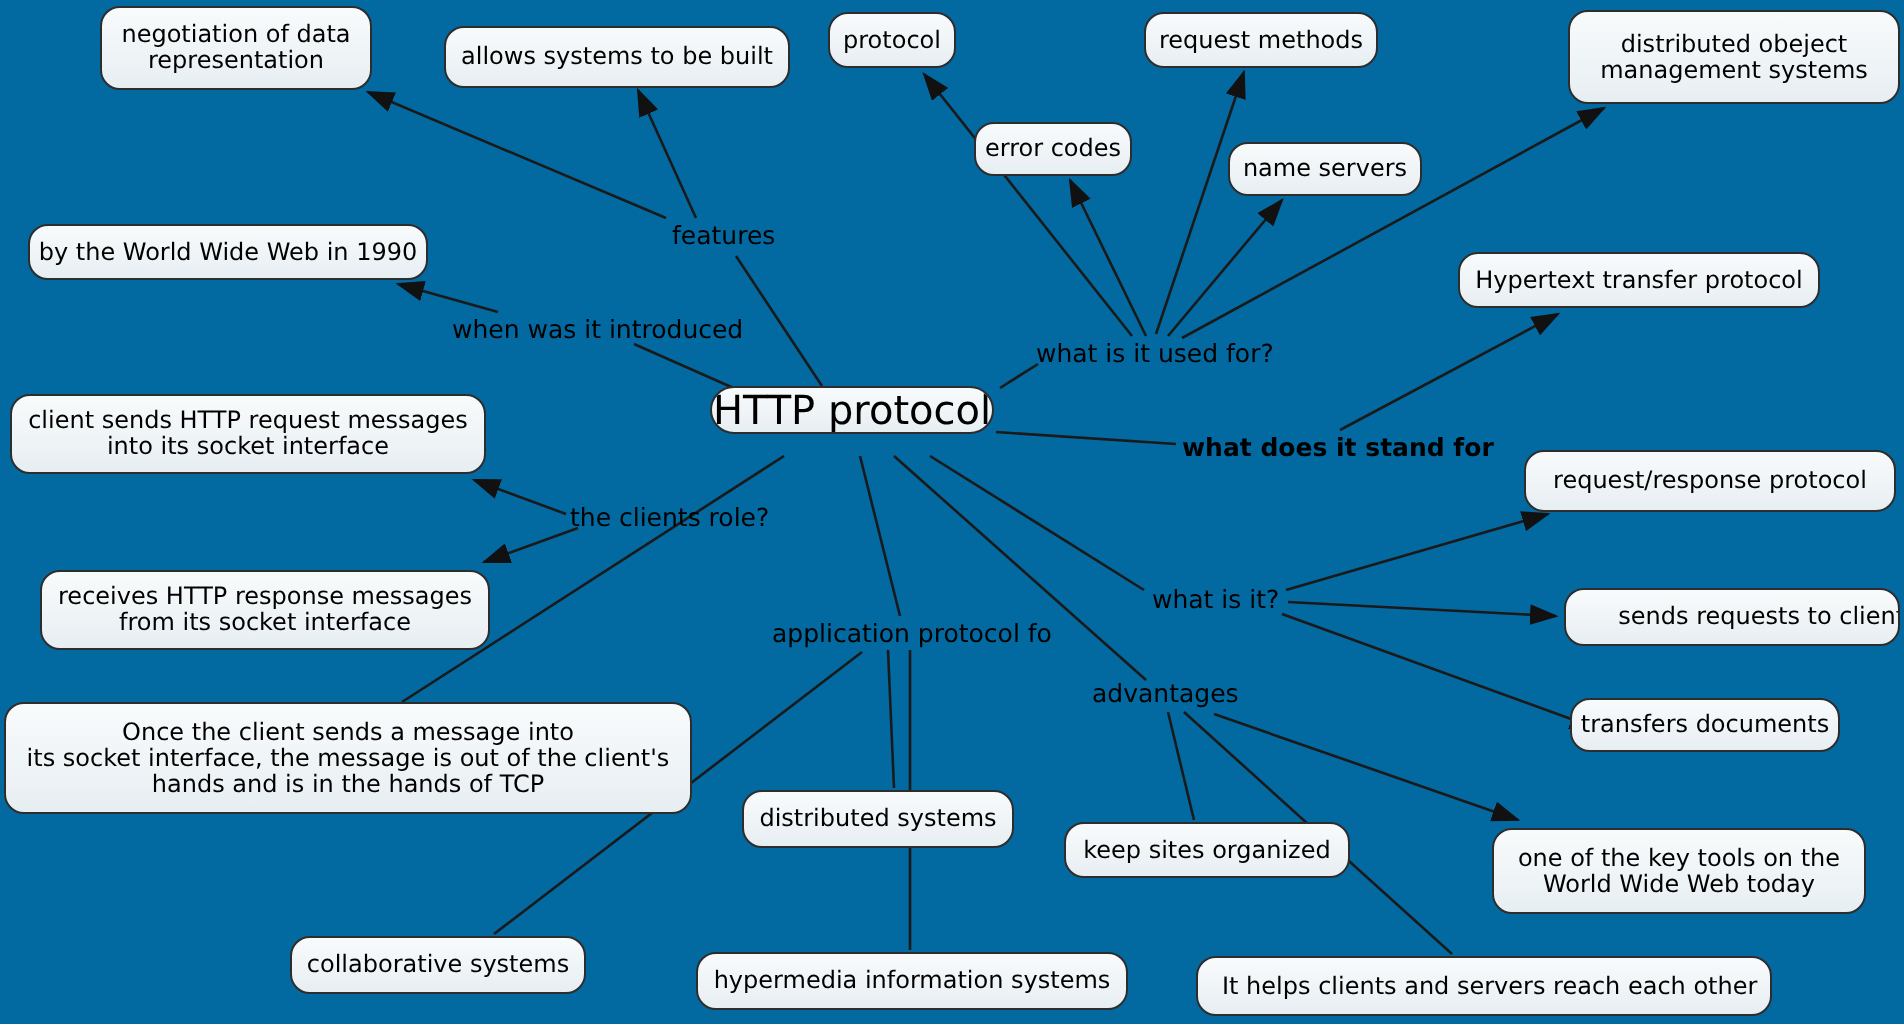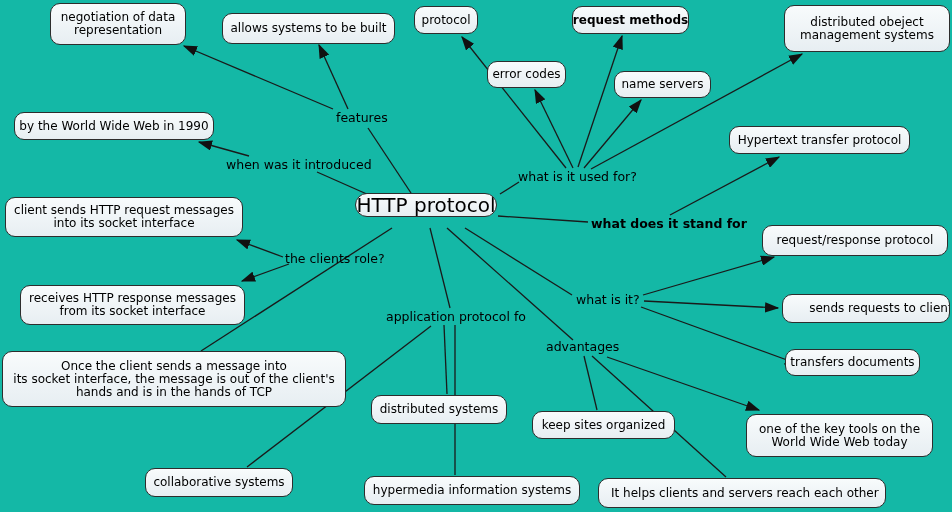--- a/index.html
+++ b/index.html
@@ -1,17 +1,17 @@
 <!DOCTYPE html>
 <html><head>
 <meta charset="utf-8">
 <style>
   html,body { margin:0; padding:0; background:#fff; }
   .canvas {
-    position:relative; width:952px; height:512px; background:#14b8a6;
+    position:relative; width:952px; height:512px; background:#0369a1;
     font-family:"DejaVu Sans","Liberation Sans",sans-serif; overflow:hidden;
   }
   svg.edges { position:absolute; left:0; top:0; z-index:1; }
   .node {
     position:absolute; z-index:2; box-sizing:border-box;
     border:1px solid #2d2d2d; border-radius:10px;
     background:linear-gradient(180deg,#f8fbfc 0%,#e7eef2 100%);
     color:#000; font-size:12px; line-height:13px;
     display:flex; align-items:center; justify-content:center;
     text-align:center; white-space:pre; overflow:hidden;
@@ -63,21 +63,21 @@
       <line x1="444" y1="325" x2="447" y2="394"></line>
       <line x1="455" y1="325" x2="455" y2="475"></line>
       <line x1="431" y1="326" x2="247" y2="467"></line>
     </g>
   </svg>
 
   <div class="node" style="left:50px;top:3px;width:136px;height:42px;">negotiation of data
 representation</div>
   <div class="node" style="left:222px;top:13px;width:173px;height:31px;">allows systems to be built</div>
   <div class="node" style="left:414px;top:6px;width:64px;height:28px;">protocol</div>
-  <div class="node" style="left:572px;top:6px;width:117px;height:28px;font-weight:bold;">request methods</div>
+  <div class="node" style="left:572px;top:6px;width:117px;height:28px;">request methods</div>
   <div class="node" style="left:784px;top:5px;width:166px;height:47px;">distributed obeject
 management systems</div>
   <div class="node" style="left:487px;top:61px;width:79px;height:27px;">error codes</div>
   <div class="node" style="left:614px;top:71px;width:97px;height:27px;">name servers</div>
   <div class="node" style="left:14px;top:112px;width:200px;height:28px;">by the World Wide Web in 1990</div>
   <div class="node" style="left:729px;top:126px;width:181px;height:28px;">Hypertext transfer protocol</div>
   <div class="node root-node" style="left:355px;top:193px;width:142px;height:24px;">HTTP protocol</div>
   <div class="node" style="left:5px;top:197px;width:238px;height:40px;">client sends HTTP request messages
 into its socket interface</div>
   <div class="node" style="left:762px;top:225px;width:186px;height:31px;">request/response protocol</div>
@@ -86,21 +86,21 @@
   <div class="node" style="left:782px;top:294px;width:168px;height:29px;padding-left:36px;">sends requests to clients</div>
   <div class="node" style="left:2px;top:351px;width:344px;height:56px;">Once the client sends a message into
 its socket interface, the message is out of the client's
 hands and is in the hands of TCP</div>
   <div class="node" style="left:785px;top:349px;width:135px;height:27px;">transfers documents</div>
   <div class="node" style="left:532px;top:411px;width:143px;height:28px;">keep sites organized</div>
   <div class="node" style="left:371px;top:395px;width:136px;height:29px;">distributed systems</div>
   <div class="node" style="left:746px;top:414px;width:187px;height:43px;">one of the key tools on the
 World Wide Web today</div>
   <div class="node" style="left:145px;top:468px;width:148px;height:29px;">collaborative systems</div>
-  <div class="node" style="left:364px;top:476px;width:216px;height:29px;text-align:right;">hypermedia information systems</div>
+  <div class="node" style="left:348px;top:476px;width:216px;height:29px;text-align:right;">hypermedia information systems</div>
   <div class="node clip-left" style="left:598px;top:478px;width:288px;height:30px;">It helps clients and servers reach each other</div>
 
   <div class="edge-label" style="left:336px;top:111px;">features</div>
   <div class="edge-label" style="left:226px;top:158px;">when was it introduced</div>
   <div class="edge-label" style="left:518px;top:170px;">what is it used for?</div>
   <div class="edge-label" style="left:591px;top:217px;font-weight:bold;">what does it stand for</div>
   <div class="edge-label" style="left:285px;top:252px;">the clients role?</div>
   <div class="edge-label" style="left:386px;top:310px;">application protocol fo</div>
   <div class="edge-label" style="left:576px;top:293px;">what is it?</div>
   <div class="edge-label" style="left:546px;top:340px;">advantages</div>

